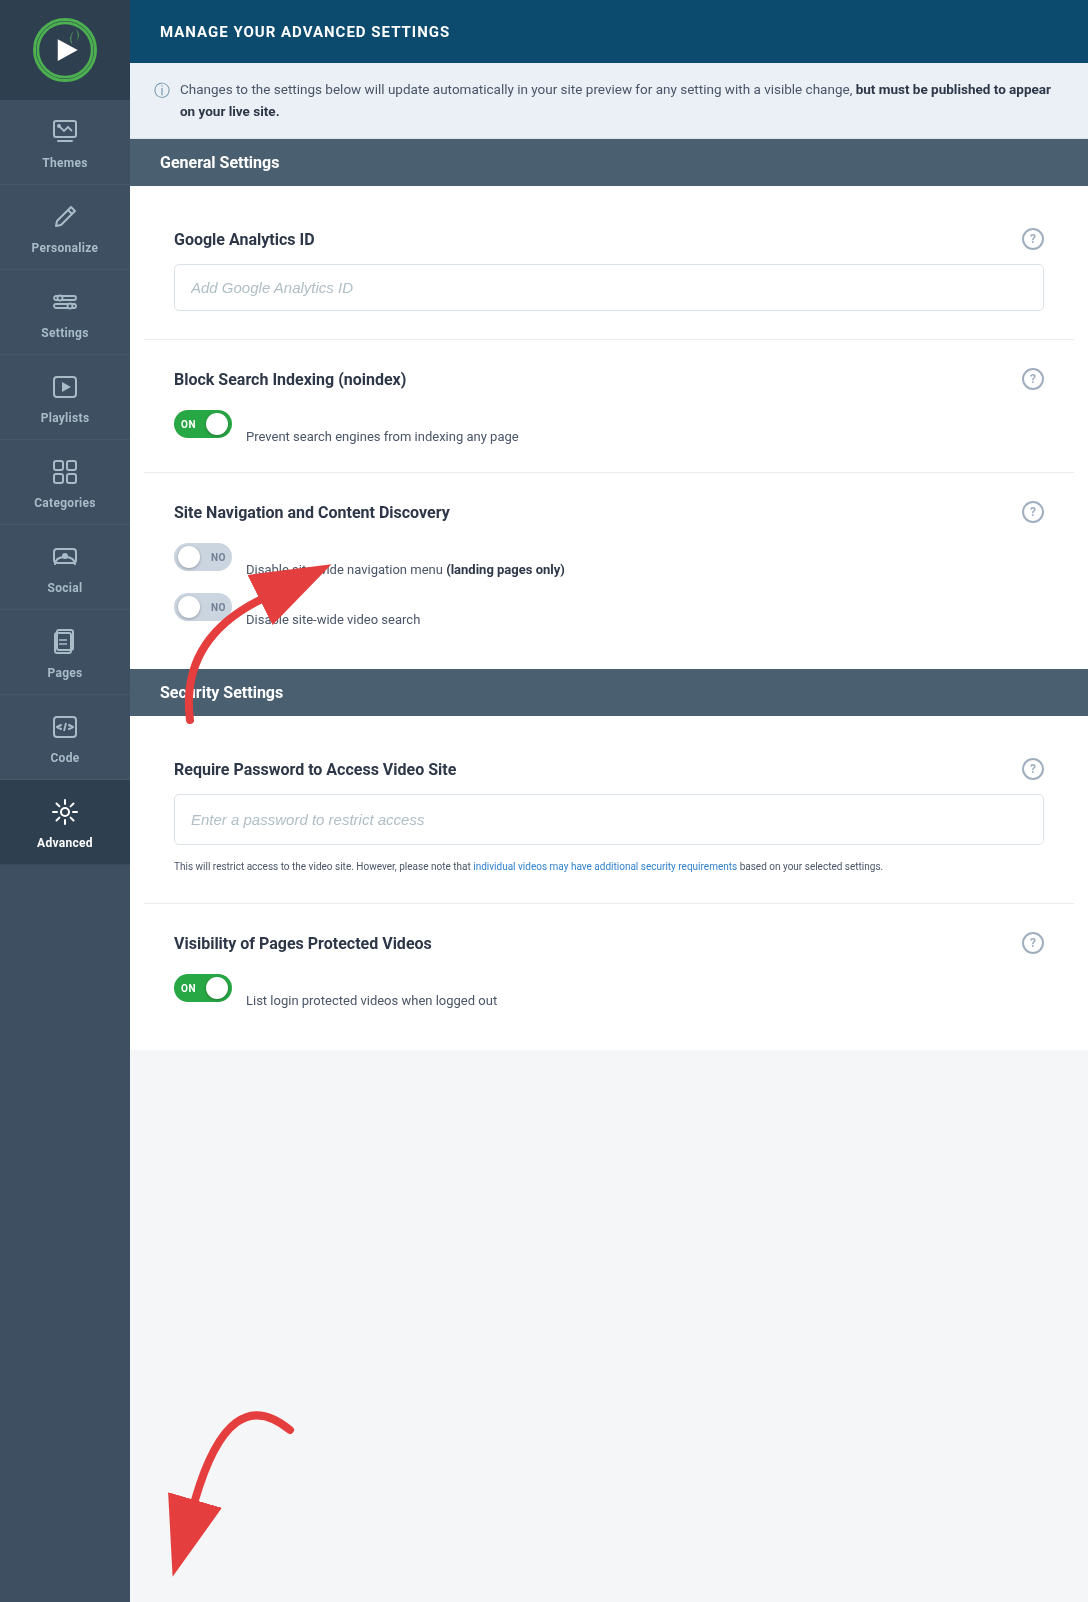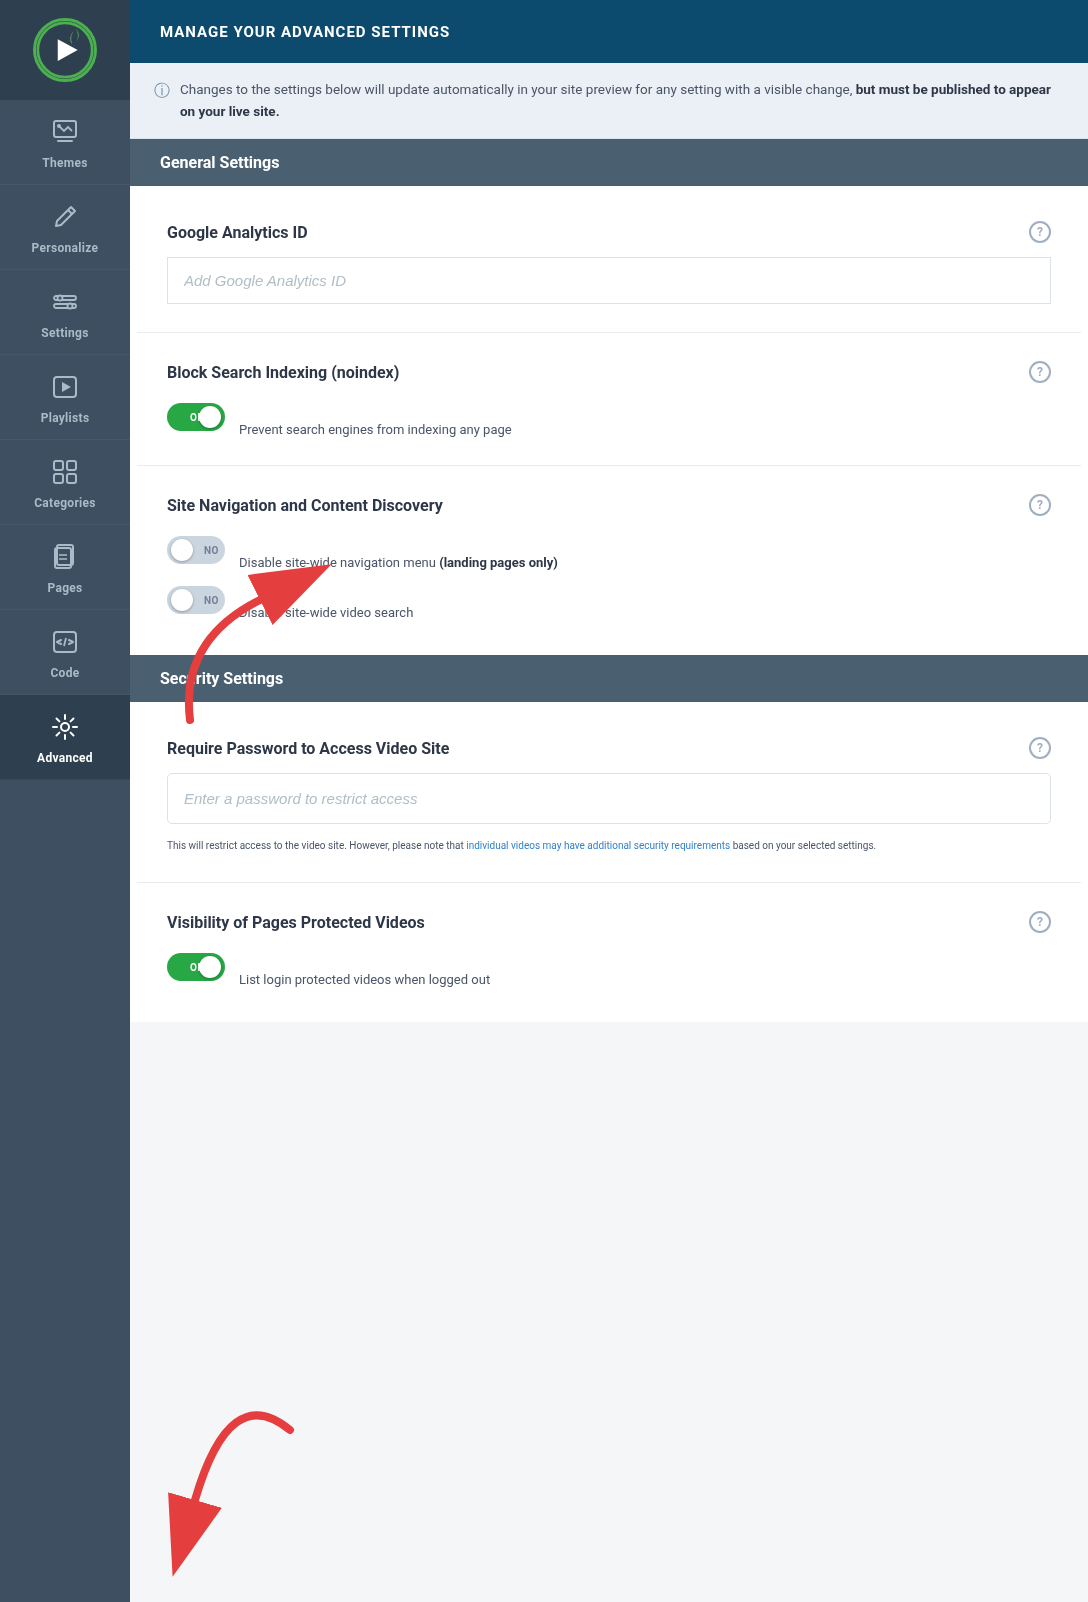--- a/index.html
+++ b/index.html
@@ -107,21 +107,21 @@
     .section-header {
       background: #4a5f70;
       padding: 14px 30px;
       color: white;
       font-size: 16px;
       font-weight: 700;
     }
 
     .content-area {
       background: white;
-      padding: 7px;
+      padding: 14px;
     }
 
     .setting-block {
       padding: 28px 30px;
       border-bottom: 1px solid #e8ecef;
     }
     .setting-block:last-child { border-bottom: none; }
 
     .setting-title-row {
       display: flex;
@@ -146,21 +146,21 @@
       font-size: 12px;
       font-weight: 700;
       cursor: pointer;
       flex-shrink: 0;
     }
 
     .text-input {
       width: 100%;
       padding: 14px 16px;
       border: 1px solid #dce3e8;
-      border-radius: 0;
+      border-radius: 5px;
       font-size: 15px;
       color: #a0aec0;
       background: white;
       outline: none;
       font-style: italic;
     }
     .text-input::placeholder { color: #b0bec5; font-style: italic; }
 
     
     .toggle-row {
@@ -202,21 +202,20 @@
       box-shadow: 0 1px 3px rgba(0,0,0,0.3);
     }
     .toggle-text {
       position: absolute;
       top: 50%;
       transform: translateY(-50%);
       font-size: 10px;
       font-weight: 700;
       color: white;
       letter-spacing: 0.5px;
-      margin-left: 16px;
     }
     .toggle-text.on { left: 7px; }
     .toggle-text.off { right: 6px; color: #718096; }
 
     
     .password-input {
       width: 100%;
       padding: 16px 16px;
       border: 1px solid #dce3e8;
       border-radius: 5px;
@@ -319,20 +318,30 @@
       <svg width="28" height="28" viewBox="0 0 28 28" fill="none">
         <rect x="3" y="3" width="9" height="9" rx="2" stroke="#a8bcc8" stroke-width="2" fill="none"></rect>
         <rect x="16" y="3" width="9" height="9" rx="2" stroke="#a8bcc8" stroke-width="2" fill="none"></rect>
         <rect x="3" y="16" width="9" height="9" rx="2" stroke="#a8bcc8" stroke-width="2" fill="none"></rect>
         <rect x="16" y="16" width="9" height="9" rx="2" stroke="#a8bcc8" stroke-width="2" fill="none"></rect>
       </svg>
     </span>
     <span class="sidebar-item-label">Categories</span>
   </div>
 
+  <div class="sidebar-item">
+    <span class="sidebar-icon">
+      <svg width="28" height="28" viewBox="0 0 28 28" fill="none">
+        <path d="M4 22 Q4 14 14 14 Q24 14 24 22" stroke="#a8bcc8" stroke-width="2" fill="none"></path>
+        <rect x="3" y="6" width="22" height="14" rx="3" stroke="#a8bcc8" stroke-width="2" fill="none"></rect>
+        <circle cx="14" cy="13" r="3" fill="#a8bcc8"></circle>
+      </svg>
+    </span>
+    <span class="sidebar-item-label">Social</span>
+  </div>
 
   <div class="sidebar-item">
     <span class="sidebar-icon">
       <svg width="28" height="28" viewBox="0 0 28 28" fill="none">
         <rect x="6" y="2" width="16" height="20" rx="2" stroke="#a8bcc8" stroke-width="2" fill="none"></rect>
         <rect x="4" y="5" width="16" height="20" rx="2" stroke="#a8bcc8" stroke-width="2" fill="none"></rect>
         <line x1="8" y1="12" x2="16" y2="12" stroke="#a8bcc8" stroke-width="1.5"></line>
         <line x1="8" y1="16" x2="16" y2="16" stroke="#a8bcc8" stroke-width="1.5"></line>
       </svg>
     </span>

